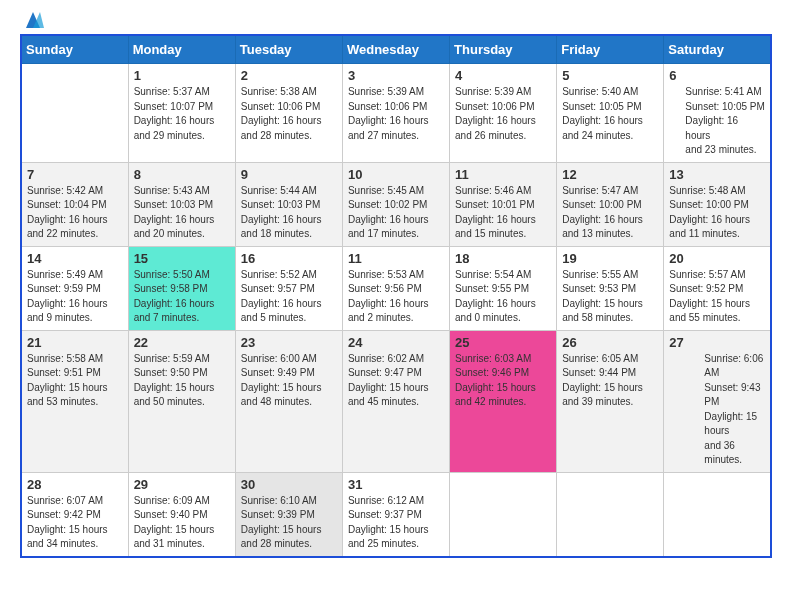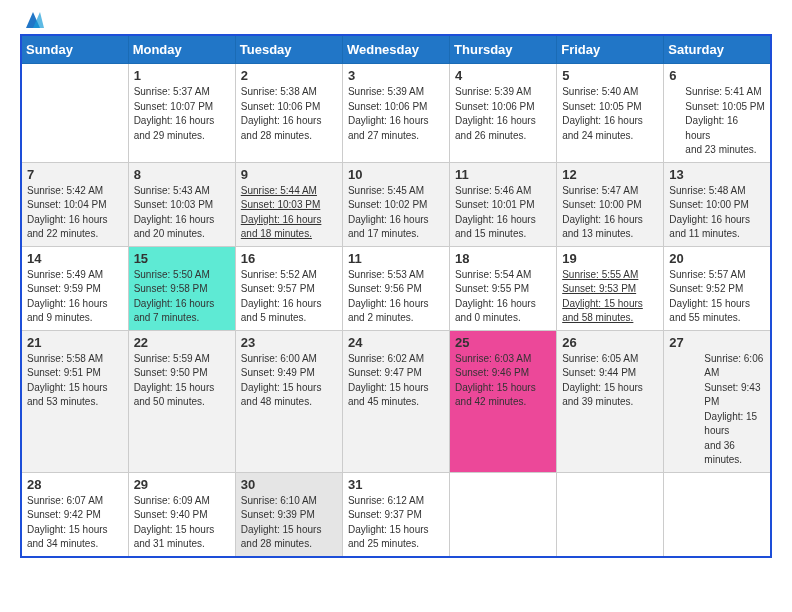--- a/index.html
+++ b/index.html
@@ -178,21 +178,21 @@
           </td>
           <td style="background: rgb(242, 242, 242);">
             <span class="day-number">8</span>
             <div class="day-info" style="white-space: pre-line;">Sunrise: 5:43 AM
 Sunset: 10:03 PM
 Daylight: 16 hours
 and 20 minutes.</div>
           </td>
           <td style="background: rgb(242, 242, 242);">
             <span class="day-number">9</span>
-            <div class="day-info" style="white-space: pre-line; text-decoration: underline;">Sunrise: 5:44 AM
+            <div class="day-info" style="white-space: pre-line;">Sunrise: 5:44 AM
 Sunset: 10:03 PM
 Daylight: 16 hours
 and 18 minutes.</div>
           </td>
           <td style="background: rgb(242, 242, 242);">
             <span class="day-number">10</span>
             <div class="day-info" style="white-space: pre-line;">Sunrise: 5:45 AM
 Sunset: 10:02 PM
 Daylight: 16 hours
 and 17 minutes.</div>
@@ -250,21 +250,21 @@
           </td>
           <td style="background: rgb(255, 255, 255);">
             <span class="day-number">18</span>
             <div class="day-info" style="white-space: pre-line;">Sunrise: 5:54 AM
 Sunset: 9:55 PM
 Daylight: 16 hours
 and 0 minutes.</div>
           </td>
           <td style="background: rgb(255, 255, 255);">
             <span class="day-number">19</span>
-            <div class="day-info" style="white-space: pre-line; text-decoration: underline;">Sunrise: 5:55 AM
+            <div class="day-info" style="white-space: pre-line;">Sunrise: 5:55 AM
 Sunset: 9:53 PM
 Daylight: 15 hours
 and 58 minutes.</div>
           </td>
           <td style="background: rgb(255, 255, 255);">
             <span class="day-number">20</span>
             <div class="day-info" style="white-space: pre-line;">Sunrise: 5:57 AM
 Sunset: 9:52 PM
 Daylight: 15 hours
 and 55 minutes.</div>

